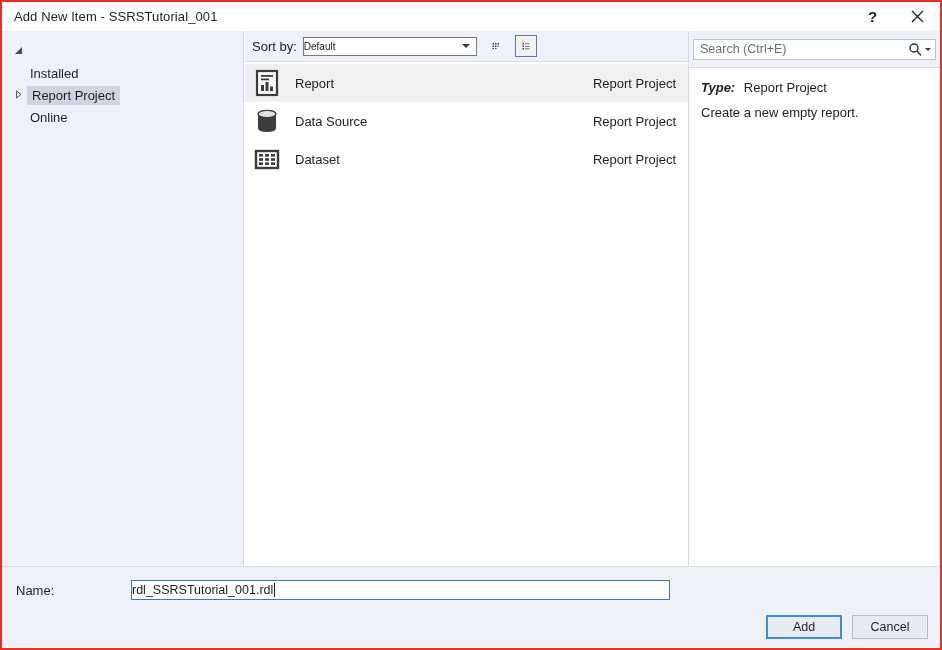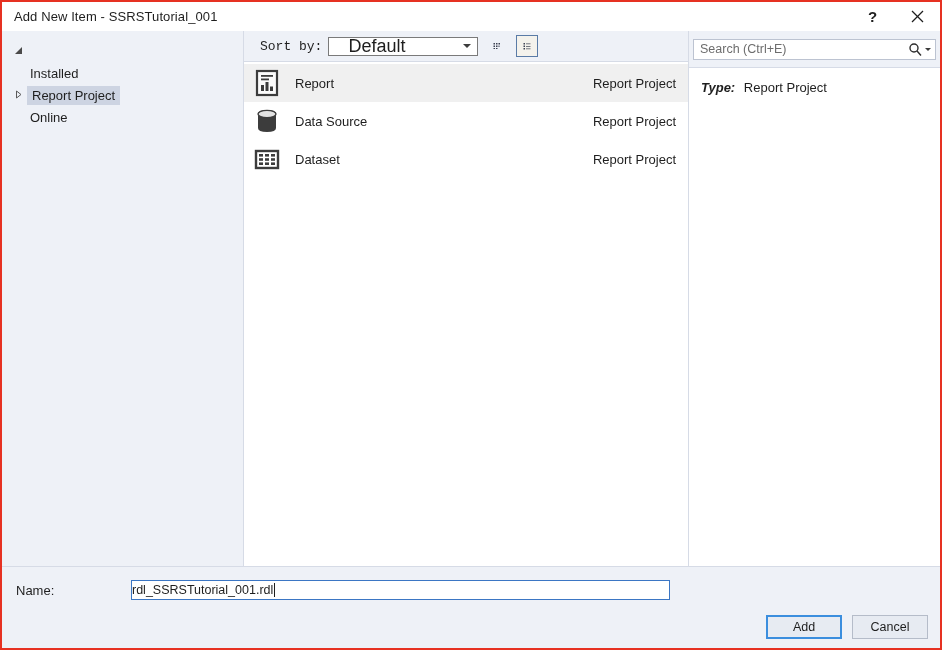--- a/index.html
+++ b/index.html
@@ -108,31 +108,31 @@
     background: #ffffff;
   }
   .center-toolbar {
     height: 30px;
     min-height: 30px;
     display: flex;
     align-items: center;
     padding: 0 6px 0 6px;
     background: #eef1f7;
   }
-  .sortby-label { font-size: 13px; margin-right: 6px; margin-left: 10px; font-family: Liberation Mono, monospace; }
+  .sortby-label { font-size: 13px; margin-right: 6px; margin-left: 2px; }
   .sort-select {
-    width: 150px;
+    width: 174px;
     height: 19px;
     border: 1px solid #7a7a7a;
     background: #ffffff;
     display: flex;
     align-items: center;
-    padding-left: 19px;
+    padding-left: 0;
     position: relative;
-    font-size: 18px;
+    font-size: 10px;
     cursor: default;
   }
   .sort-select .arrow {
     position: absolute;
     right: 6px;
     width: 0; height: 0;
     border-left: 4px solid transparent;
     border-right: 4px solid transparent;
     border-top: 4px solid #3c3c3c;
   }
@@ -427,20 +427,21 @@
             <span class="search-caret"></span>
           </span>
         </div>
       </div>
 
       <div class="details">
         <div class="details-type-row">
           <span class="lbl">Type:</span>
           <span>Report Project</span>
         </div>
+        <div class="details-desc">Create a new empty report.</div>
       </div>
     </div>
 
   </div>
 
   <div class="bottom">
     <div class="name-row">
       <span class="name-label">Name:</span>
       <div class="name-input">
         <span>rdl_SSRSTutorial_001.rdl</span>

